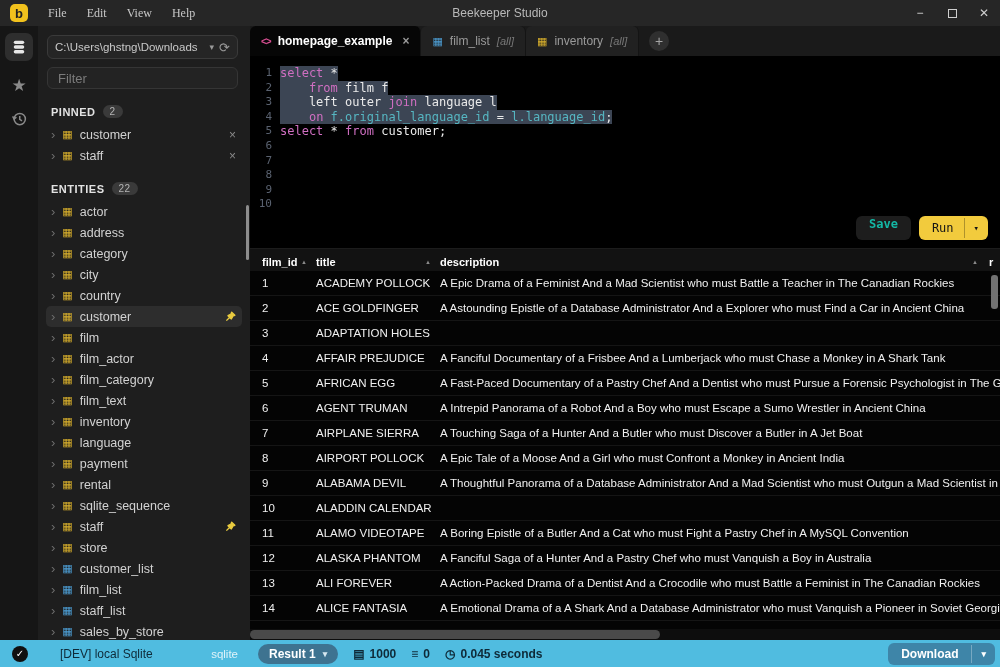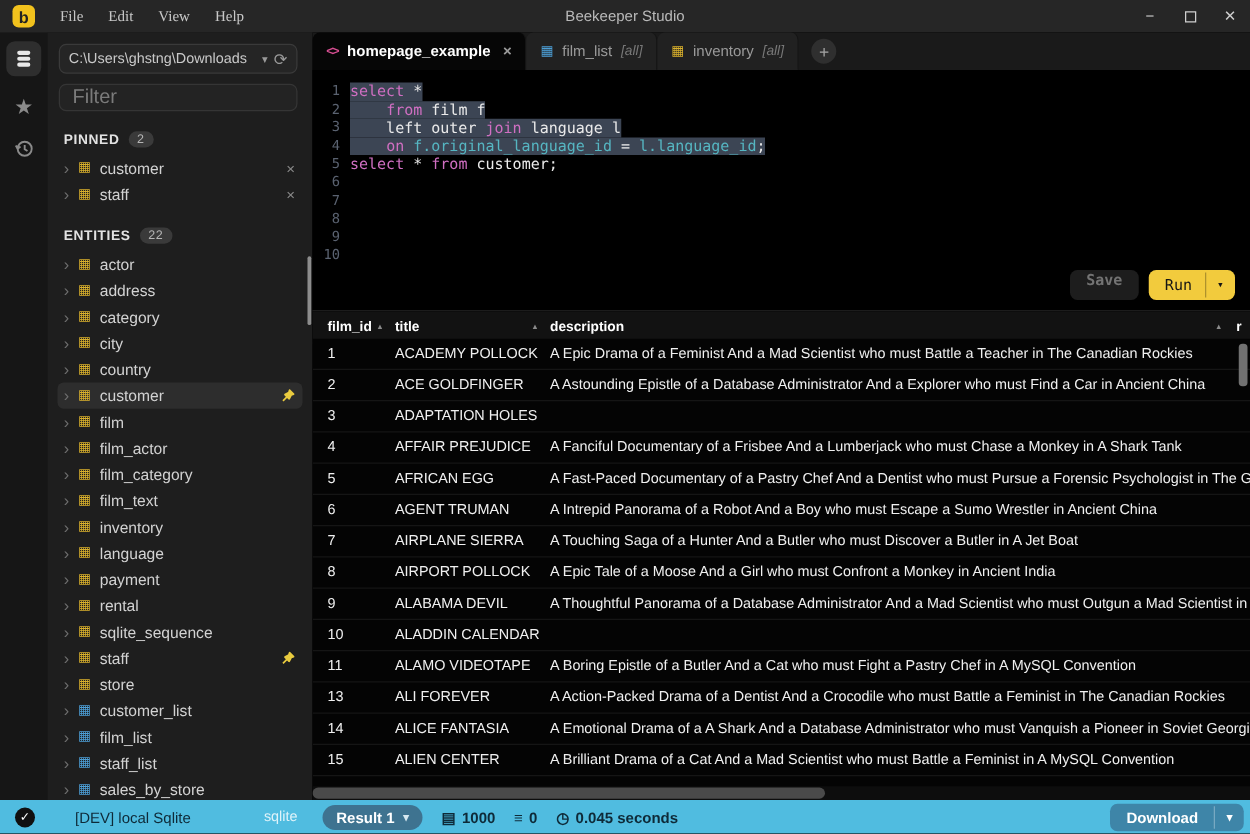--- a/index.html
+++ b/index.html
@@ -27,21 +27,21 @@
 
   
   .sidebar{width:212px;background:#1e1e1e;position:relative;overflow:hidden;}
   .conn-row{margin:9px 12px 0 9px;height:24px;background:#252525;border:1px solid #3a3a3a;border-radius:6px;
     display:flex;align-items:center;padding:0 7px;color:#c9c9c9;font-size:11.5px;gap:5px;}
   .conn-path{flex:1;overflow:hidden;white-space:nowrap;}
   .caret{font-size:9px;color:#9a9a9a;}
   .refresh{color:#9a9a9a;font-size:13px;}
   .filter-row{margin:8px 12px 0 9px;height:22px;border:1px solid #353535;border-radius:6px;background:#232323;
     display:flex;align-items:center;padding:0 8px;}
-  .filter-input{flex:1;background:transparent;border:none;outline:none;color:#bdbdbd;font-size:16px;
+  .filter-input{flex:1;background:transparent;border:none;outline:none;color:#bdbdbd;font-size:13px;
     font-family:"Liberation Sans",sans-serif;}
   .filter-input::placeholder{color:#7b7b7b;}
   .section-hdr{display:flex;align-items:center;gap:7px;margin:16px 0 6px 13px;color:#e2e2e2;
     font-weight:bold;font-size:11px;letter-spacing:.5px;}
   .badge{background:#3a3a3a;color:#b5b5b5;font-weight:normal;font-size:10px;padding:1px 7px;border-radius:8px;}
   .item-row{height:21px;display:flex;align-items:center;margin:0 8px;padding:0 6px 0 5px;
     color:#d2d2d2;font-size:12.5px;gap:7px;border-radius:5px;}
   .item-row.active{background:#2d2d2d;}
   .chev{color:#6e6e6e;font-size:13px;line-height:1;}
   .tbl-ico{font-size:11px;line-height:1;color:#d9b02c;}
@@ -65,21 +65,21 @@
   
   .editor{height:192px;position:relative;background:#000;font-family:"DejaVu Sans Mono",monospace;
     font-size:12px;padding-top:10px;}
   .code-line{display:flex;height:14.6px;line-height:14.6px;}
   .ln{width:22px;text-align:right;color:#5a6270;flex:none;font-size:11px;}
   .code-text{margin-left:8px;white-space:pre;color:#eaeaea;}
   .code-text.sel{background:#3c4554;}
   .tok-kw{color:#d06fc2;}
   .tok-id{color:#56b6c2;}
   .editor-btns{position:absolute;right:12px;bottom:8px;display:flex;gap:8px;}
-  .btn-save{background:#1d1d1d;color:#737373;font-size:12px;font-weight:bold;padding:1px 13px;border-radius:6px;}
+  .btn-save{background:#1d1d1d;color:#14b8a6;font-size:12px;font-weight:bold;padding:1px 13px;border-radius:6px;}
   .btn-run{background:#f2cb3d;color:#151515;font-weight:normal;font-size:12px;border-radius:6px;display:flex;align-items:center;}
   .btn-run .lbl{padding:5px 10px 5px 13px;}
   .btn-run .rcaret{padding:5px 9px;border-left:1px solid rgba(0,0,0,.28);font-size:9px;}
 
   
   .grid{flex:1;position:relative;overflow:hidden;border-top:1px solid #1c1c1c;}
   .thead{height:26px;display:flex;background:#121212;color:#fff;font-size:11px;font-weight:bold;
     align-items:flex-start;border-bottom:1px solid #232323;}
   .th{display:flex;align-items:center;justify-content:space-between;padding:0 9px 0 12px;height:100%;}
   .th-id{width:66px;}
@@ -445,20 +445,25 @@
             <div class="tr">
               <div class="td-id">10</div>
               <div class="td-title">ALADDIN CALENDAR</div>
             </div>
             <div class="tr">
               <div class="td-id">11</div>
               <div class="td-title">ALAMO VIDEOTAPE</div>
               <div class="td-desc">A Boring Epistle of a Butler And a Cat who must Fight a Pastry Chef in A MySQL Convention</div>
             </div>
             <div class="tr">
+              <div class="td-id">12</div>
+              <div class="td-title">ALASKA PHANTOM</div>
+              <div class="td-desc">A Fanciful Saga of a Hunter And a Pastry Chef who must Vanquish a Boy in Australia</div>
+            </div>
+            <div class="tr">
               <div class="td-id">13</div>
               <div class="td-title">ALI FOREVER</div>
               <div class="td-desc">A Action-Packed Drama of a Dentist And a Crocodile who must Battle a Feminist in The Canadian Rockies</div>
             </div>
             <div class="tr">
               <div class="td-id">14</div>
               <div class="td-title">ALICE FANTASIA</div>
               <div class="td-desc">A Emotional Drama of a A Shark And a Database Administrator who must Vanquish a Pioneer in Soviet Georgia</div>
             </div>
             <div class="tr">

